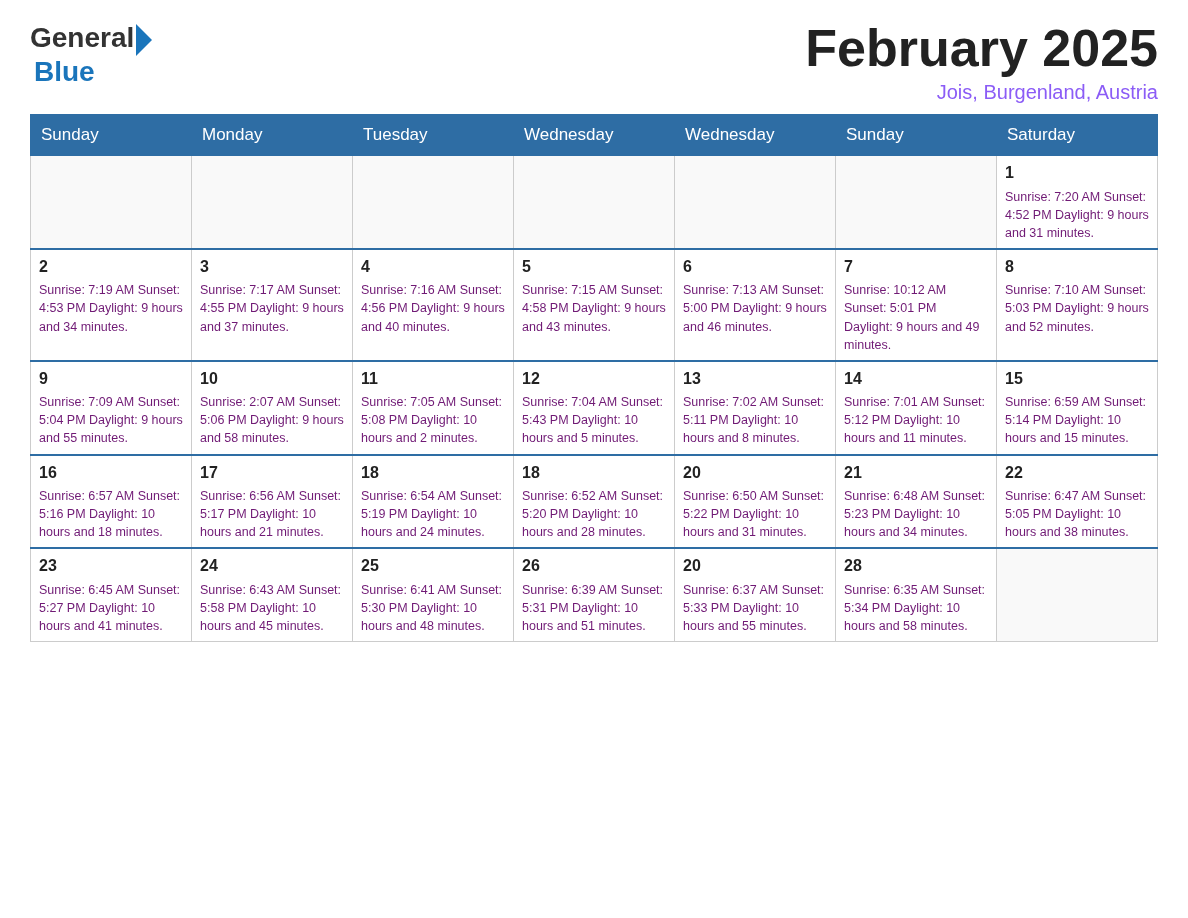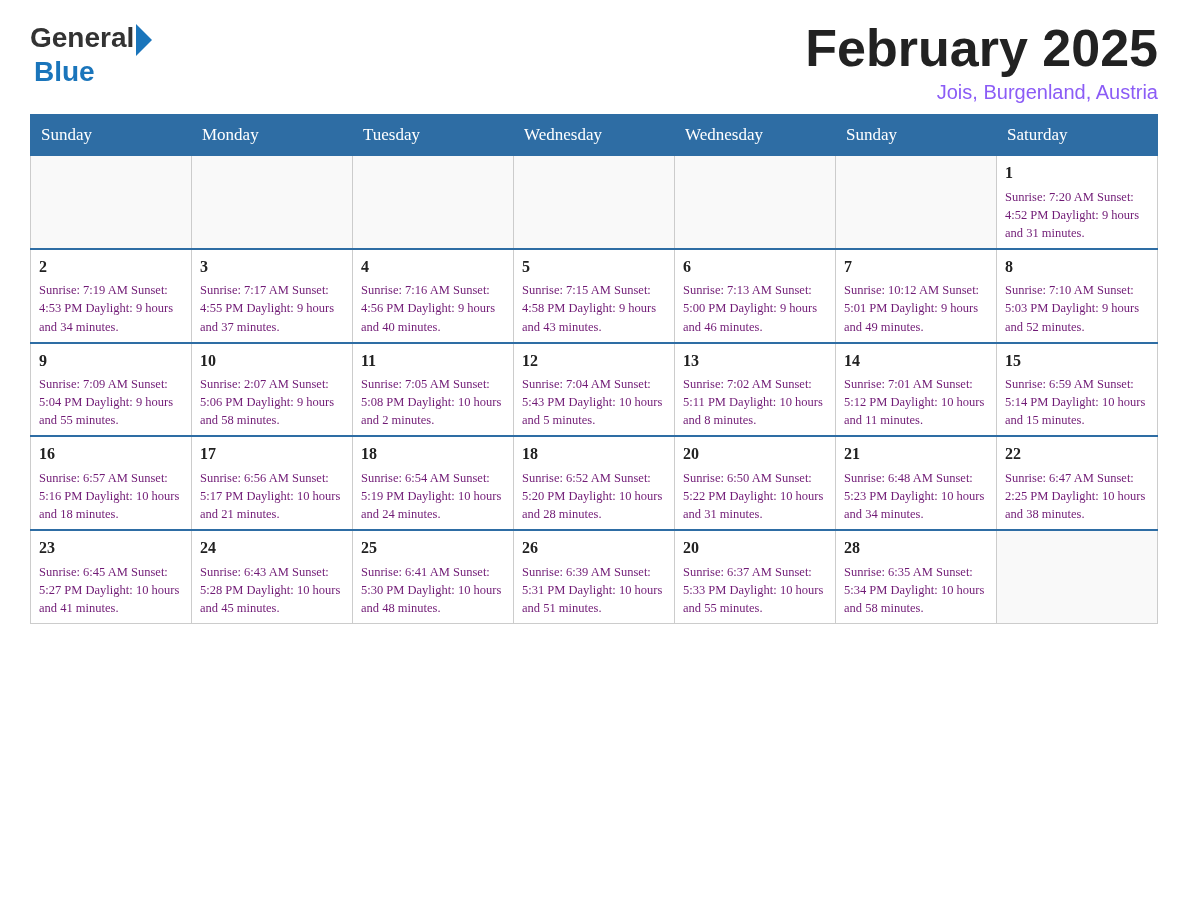--- a/index.html
+++ b/index.html
@@ -56,21 +56,20 @@
     }
     .subtitle {
       font-size: 20px;
       color: #8b5cf6;
       margin-top: 4px;
     }
     .calendar {
       width: 100%;
       border-collapse: collapse;
       margin-top: 10px;
-      font-family: Liberation Serif, serif;
     }
     .calendar th {
       background-color: #2e6da4;
       color: #fff;
       font-size: 17px;
       font-weight: normal;
       padding: 10px 10px;
       text-align: left;
       border: 1px solid #2e6da4;
     }
@@ -268,35 +267,35 @@
         </td>
         <td>
           <span class="day-num">21</span>
           <div class="day-info">Sunrise: 6:48 AM
 Sunset: 5:23 PM
 Daylight: 10 hours and 34 minutes.</div>
         </td>
         <td>
           <span class="day-num">22</span>
           <div class="day-info">Sunrise: 6:47 AM
-Sunset: 2:25 PM
+Sunset: 5:05 PM
 Daylight: 10 hours and 38 minutes.</div>
         </td>
       </tr>
       <tr class="row-separator">
         <td>
           <span class="day-num">23</span>
           <div class="day-info">Sunrise: 6:45 AM
 Sunset: 5:27 PM
 Daylight: 10 hours and 41 minutes.</div>
         </td>
         <td>
           <span class="day-num">24</span>
           <div class="day-info">Sunrise: 6:43 AM
-Sunset: 5:28 PM
+Sunset: 5:58 PM
 Daylight: 10 hours and 45 minutes.</div>
         </td>
         <td>
           <span class="day-num">25</span>
           <div class="day-info">Sunrise: 6:41 AM
 Sunset: 5:30 PM
 Daylight: 10 hours and 48 minutes.</div>
         </td>
         <td>
           <span class="day-num">26</span>

